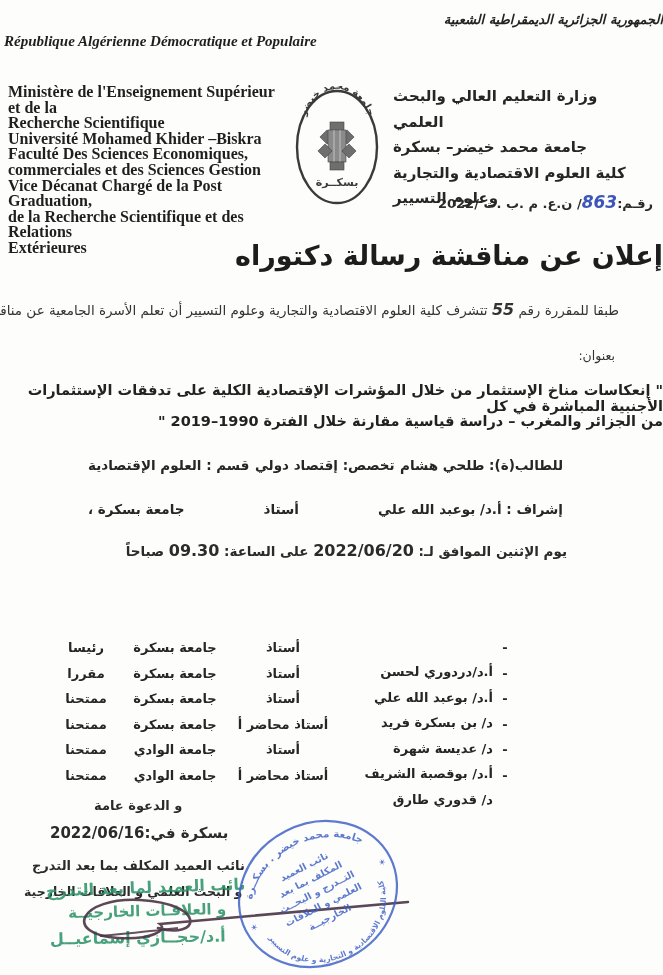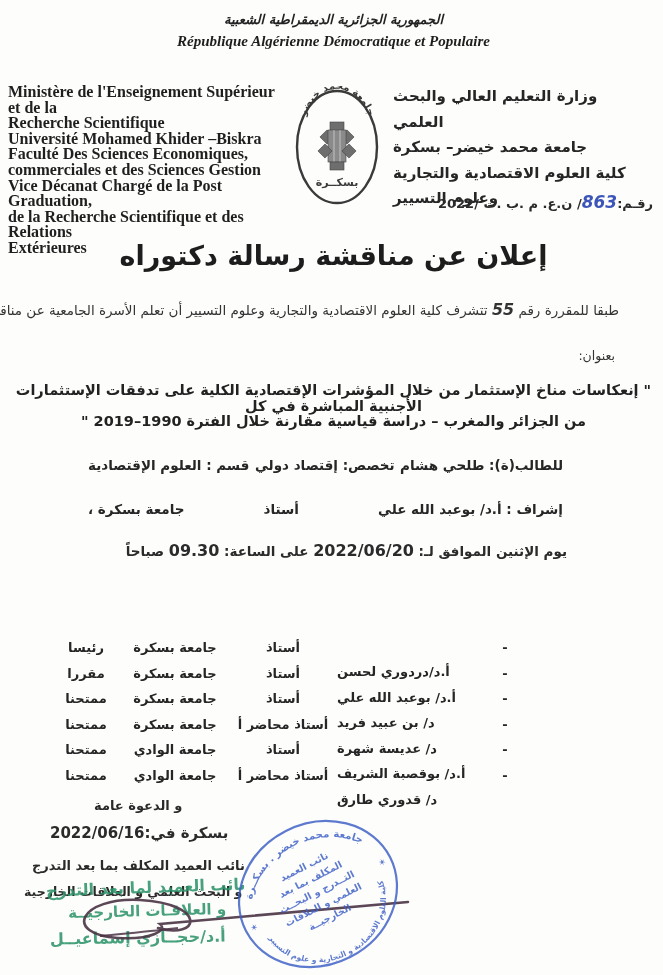--- a/index.html
+++ b/index.html
@@ -2,21 +2,21 @@
 <html lang="ar"><head>
 <meta charset="utf-8">
 <style>
   html,body{margin:0;padding:0;background:#888;}
   .paper{
     position:relative;width:663px;height:975px;margin:0 auto;
     background:#fdfdfb;overflow:hidden;
     font-family:"DejaVu Sans",sans-serif;color:#2b2b2b;
   }
   .abs{position:absolute;}
-  .ctr{left:4px;right:0;text-align:center;}
+  .ctr{left:4px;right:0;}
   .rtl{direction:rtl;unicode-bidi:embed;}
 
   .republic-ar{top:12px;font-size:13px;font-weight:bold;font-style:italic;color:#232323;}
   .republic-fr{top:33px;font-size:15px;font-weight:bold;font-style:italic;
     font-family:"Liberation Serif",serif;color:#1e1e1e;}
 
   .fr-block{left:8px;top:84px;width:272px;font-family:"Liberation Serif",serif;
     font-size:16px;font-weight:bold;line-height:15.6px;color:#1f1f1f;}
   .ar-block{right:10px;top:84px;width:260px;text-align:left;font-size:15px;
     font-weight:bold;line-height:25.5px;color:#262626;}
@@ -44,21 +44,21 @@
   .schedule{top:541px;right:96px;font-size:13.5px;font-weight:bold;text-align:right;}
   .schedule .dt{font-size:16px;}
 
   .venue{top:582px;right:44px;font-size:13.2px;font-weight:bold;text-align:right;}
 
   .committee{top:616px;left:50px;right:150px;}
   .commit-row{display:grid;direction:rtl;
     grid-template-columns:16px 160px 108px 108px 70px;
     align-items:center;height:25.6px;font-size:13px;font-weight:bold;color:#262626;}
   .commit-row .cell-dash{text-align:center;}
-  .commit-row .cell-name{text-align:left;padding-right:4px;margin-top:48px;}
+  .commit-row .cell-name{text-align:right;padding-right:4px;margin-top:48px;}
   .commit-row .cell-grade,.commit-row .cell-univ,.commit-row .cell-role{text-align:center;}
 
   .invitation{top:798px;left:86px;font-size:13px;font-weight:bold;margin-left:8px;}
   .place-date{top:824px;left:50px;font-size:15px;font-weight:bold;}
   .dean1{top:858px;left:32px;font-size:13px;font-weight:bold;}
   .dean2{top:884px;left:24px;font-size:12.5px;font-weight:bold;}
 
   .green{color:rgba(46,148,106,0.88);font-weight:bold;white-space:nowrap;}
   .g1{top:878px;left:46px;font-size:16px;transform:rotate(-2deg);}
   .g2{top:902px;left:68px;font-size:15px;transform:rotate(-1.5deg);}
@@ -157,21 +157,21 @@
     </div>
     <div class="commit-row">
       <span class="cell-dash">-</span>
       <span class="cell-name">أ.د/ بوعبد الله علي</span>
       <span class="cell-grade">أستاذ</span>
       <span class="cell-univ">جامعة بسكرة</span>
       <span class="cell-role">مقررا</span>
     </div>
     <div class="commit-row">
       <span class="cell-dash">-</span>
-      <span class="cell-name">د/ بن عبيد فريد</span>
+      <span class="cell-name">د/ بن بسكرة فريد</span>
       <span class="cell-grade">أستاذ</span>
       <span class="cell-univ">جامعة بسكرة</span>
       <span class="cell-role">ممتحنا</span>
     </div>
     <div class="commit-row">
       <span class="cell-dash">-</span>
       <span class="cell-name">د/ عديسة شهرة</span>
       <span class="cell-grade">أستاذ محاضر أ</span>
       <span class="cell-univ">جامعة بسكرة</span>
       <span class="cell-role">ممتحنا</span>

